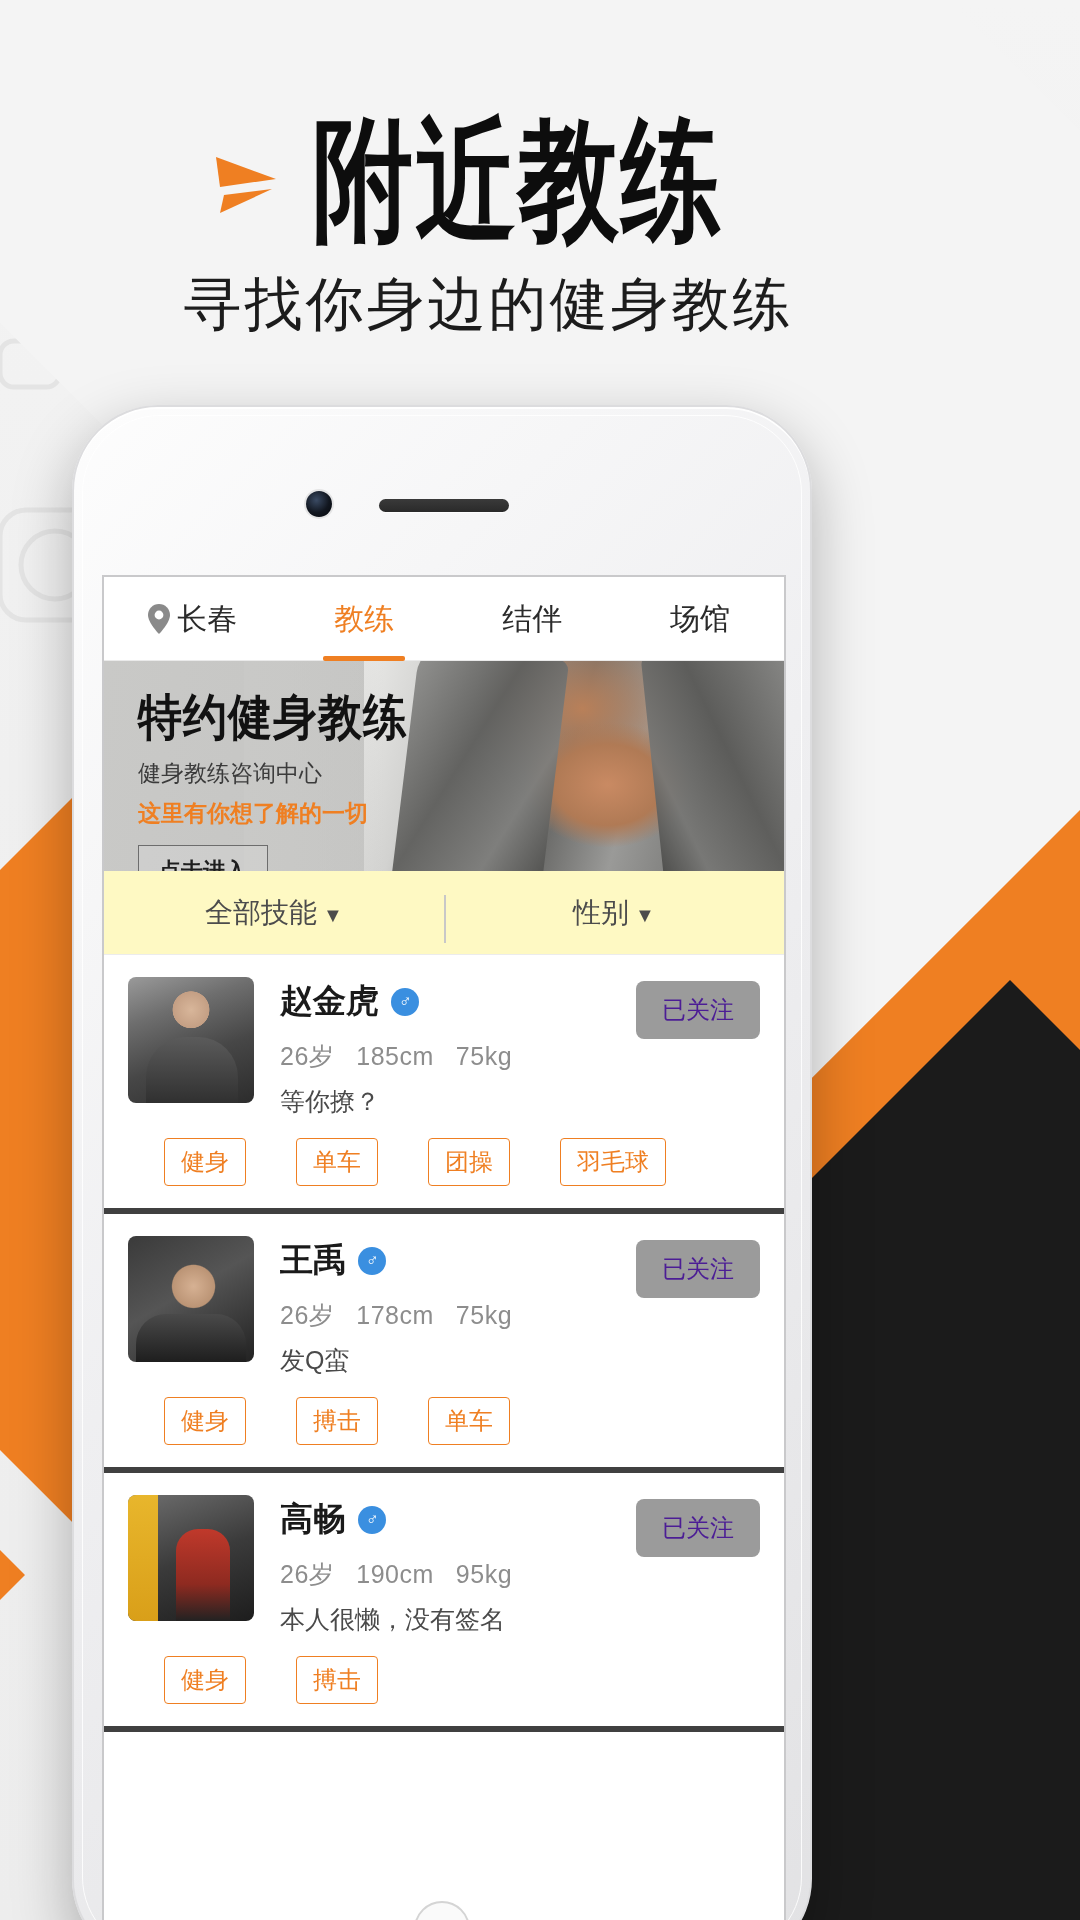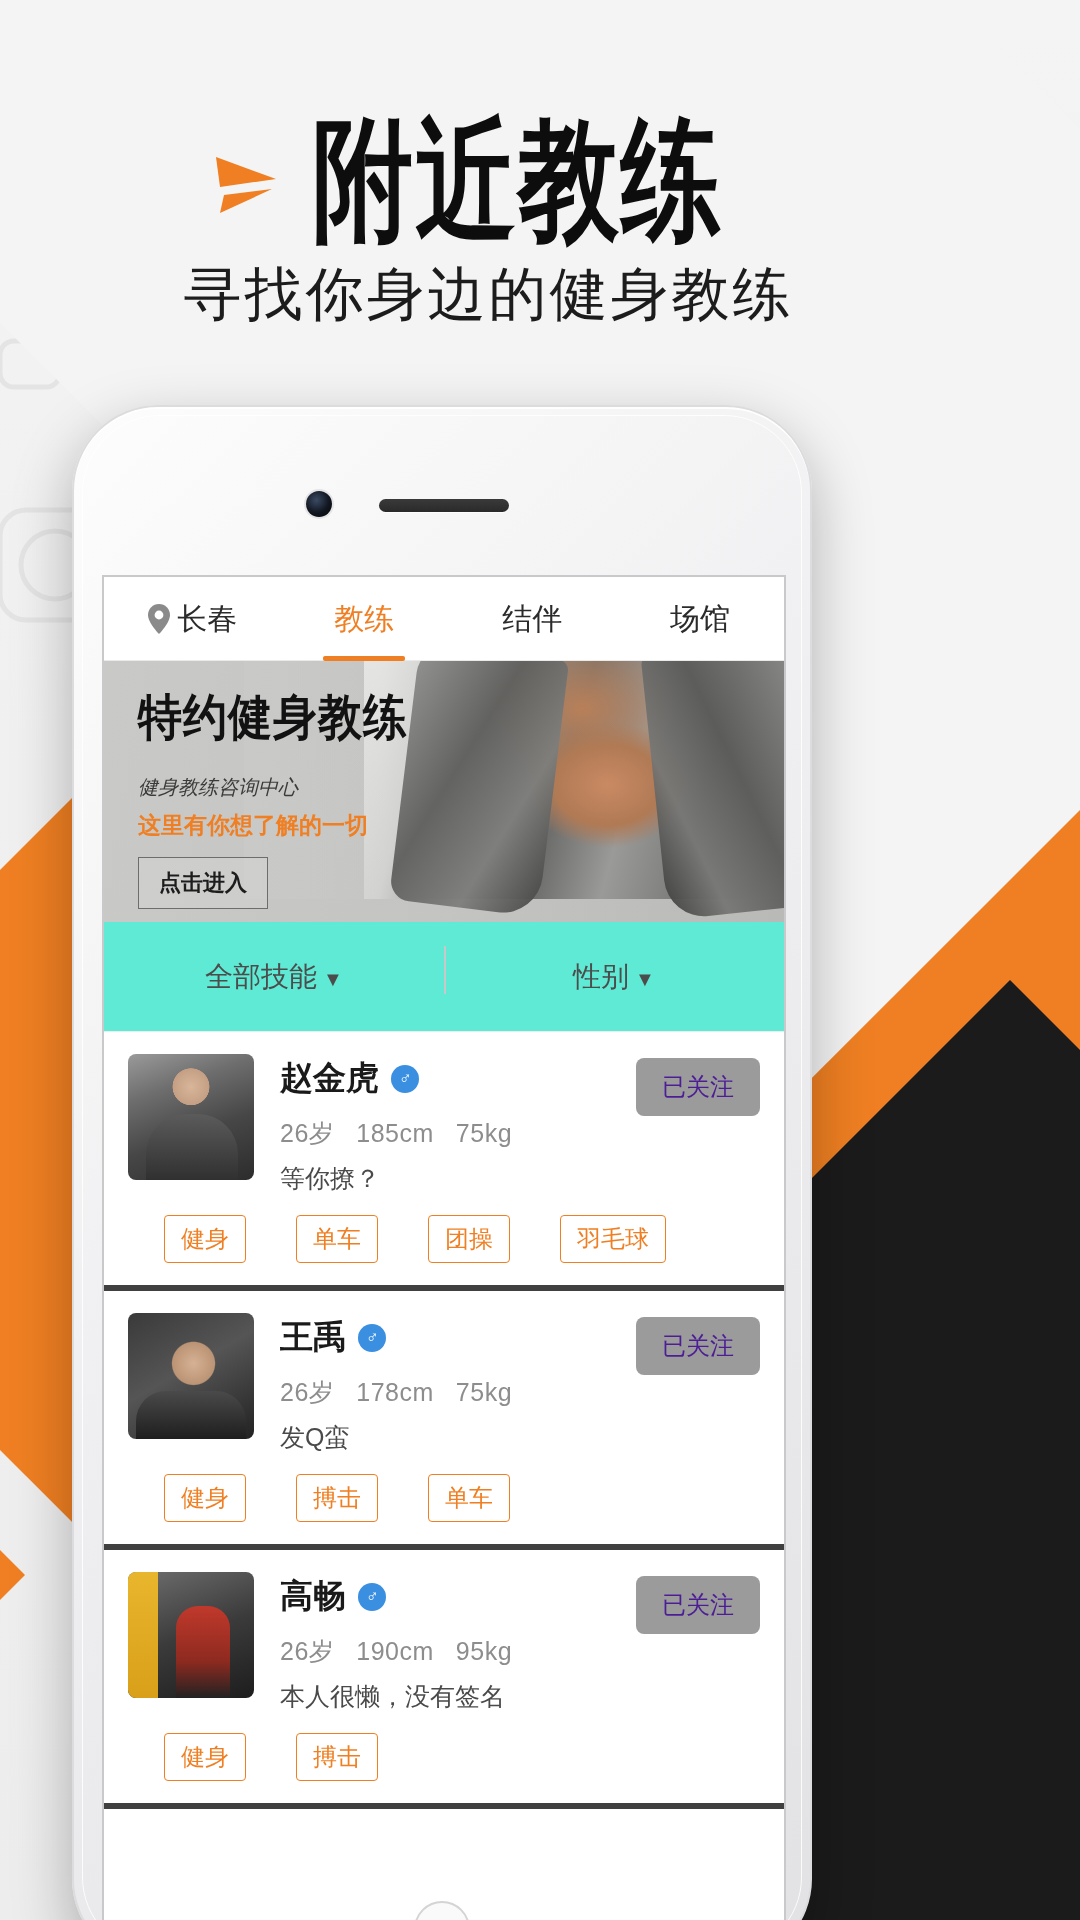--- a/index.html
+++ b/index.html
@@ -79,21 +79,21 @@
     font-family: "DejaVu Sans", sans-serif;
     font-weight: 700;
     font-size: 104px;
     line-height: 1.0;
     letter-spacing: 2px;
     color: #0d0d0d;
     transform: scaleY(1.28) scaleX(0.97);
     transform-origin: center;
   }
   .subhead {
-    margin-top: 24px;
+    margin-top: 34px;
     font-size: 58px;
     font-weight: 400;
     color: #1c1c1c;
     letter-spacing: 3px;
     padding-left: 33px;
   }
 
   
   #phone {
     position: absolute;
@@ -146,21 +146,21 @@
   .tab.active { color: #ef7f22; }
   .tab.active::after {
     content:""; position:absolute; bottom: 0; left: 50%;
     transform: translateX(-50%);
     width: 82px; height: 5px; background:#ef7f22; border-radius: 2px;
   }
   .pin { width: 24px; height: 30px; flex:none; }
 
   
   .banner {
-    position: relative; height: 261px; overflow: hidden;
+    position: relative; height: 210px; overflow: hidden;
     background: linear-gradient(100deg,#c9c9c7 0%, #c4c4c2 52%, #b9b9b7 100%);
   }
   .banner-photo {
     position:absolute; right:0; top:0; width: 420px; height: 238px;
     background:
       radial-gradient(ellipse 120px 90px at 58% 52%, #c98a63 0%, #b07a55 45%, rgba(176,122,85,0) 70%),
       radial-gradient(ellipse 150px 120px at 52% 20%, #b98059 0%, rgba(185,128,89,0) 72%),
       linear-gradient(105deg,#e9e9e7 0%, #d2d2d0 16%, #8d8d8b 34%, #6e6e6c 48%, #9a9a98 62%, #7c7c7a 78%, #cfcfcd 100%);
   }
   .banner-photo::before {
@@ -180,33 +180,33 @@
   .banner-fade {
     position:absolute; right: 400px; top:0; width: 140px; height: 238px;
     background: linear-gradient(90deg, rgba(201,201,199,1) 0%, rgba(201,201,199,0) 100%);
   }
   .banner-body { position: relative; z-index: 3; padding: 24px 0 0 34px; }
   .banner-title {
     font-family:"DejaVu Sans", sans-serif;
     font-size: 44px; font-weight: 700; color:#121212;
     letter-spacing: 1px; transform: scaleY(1.12); transform-origin: left top;
   }
-  .banner-sub1 { margin-top: 30px; font-size: 20px; color:#3b3b3b;font-style:italic; }
+  .banner-sub1 { margin-top: 14px; font-size: 23px; color:#3b3b3b; }
   .banner-sub2 { margin-top: 9px; font-size: 23px; color:#ef7f22; font-weight:700; }
   .banner-btn {
     margin-top: 16px; display:inline-block;
     border: 1px solid #6d6d6d; color:#1d1d1d;
     font-size: 22px; font-weight: 700;
     padding: 10px 20px; background: rgba(255,255,255,.12);
   }
 
   
   .filter-row {
-    height: 110px; display:flex; align-items:center;
-    background:#5eead4; border-bottom: 1px solid #ececec; position:relative;
+    height: 84px; display:flex; align-items:center;
+    background:#fef9c3; border-bottom: 1px solid #ececec; position:relative;
   }
   .filter-cell {
     flex:1; text-align:center; font-size: 28px; color:#4c4c4c;
   }
   .filter-cell .caret { font-size: 20px; margin-left: 6px; }
   .filter-div {
     position:absolute; left: 50%; top: 24px; width: 2px; height: 48px;
     background:#c8c8c8;
   }
 

